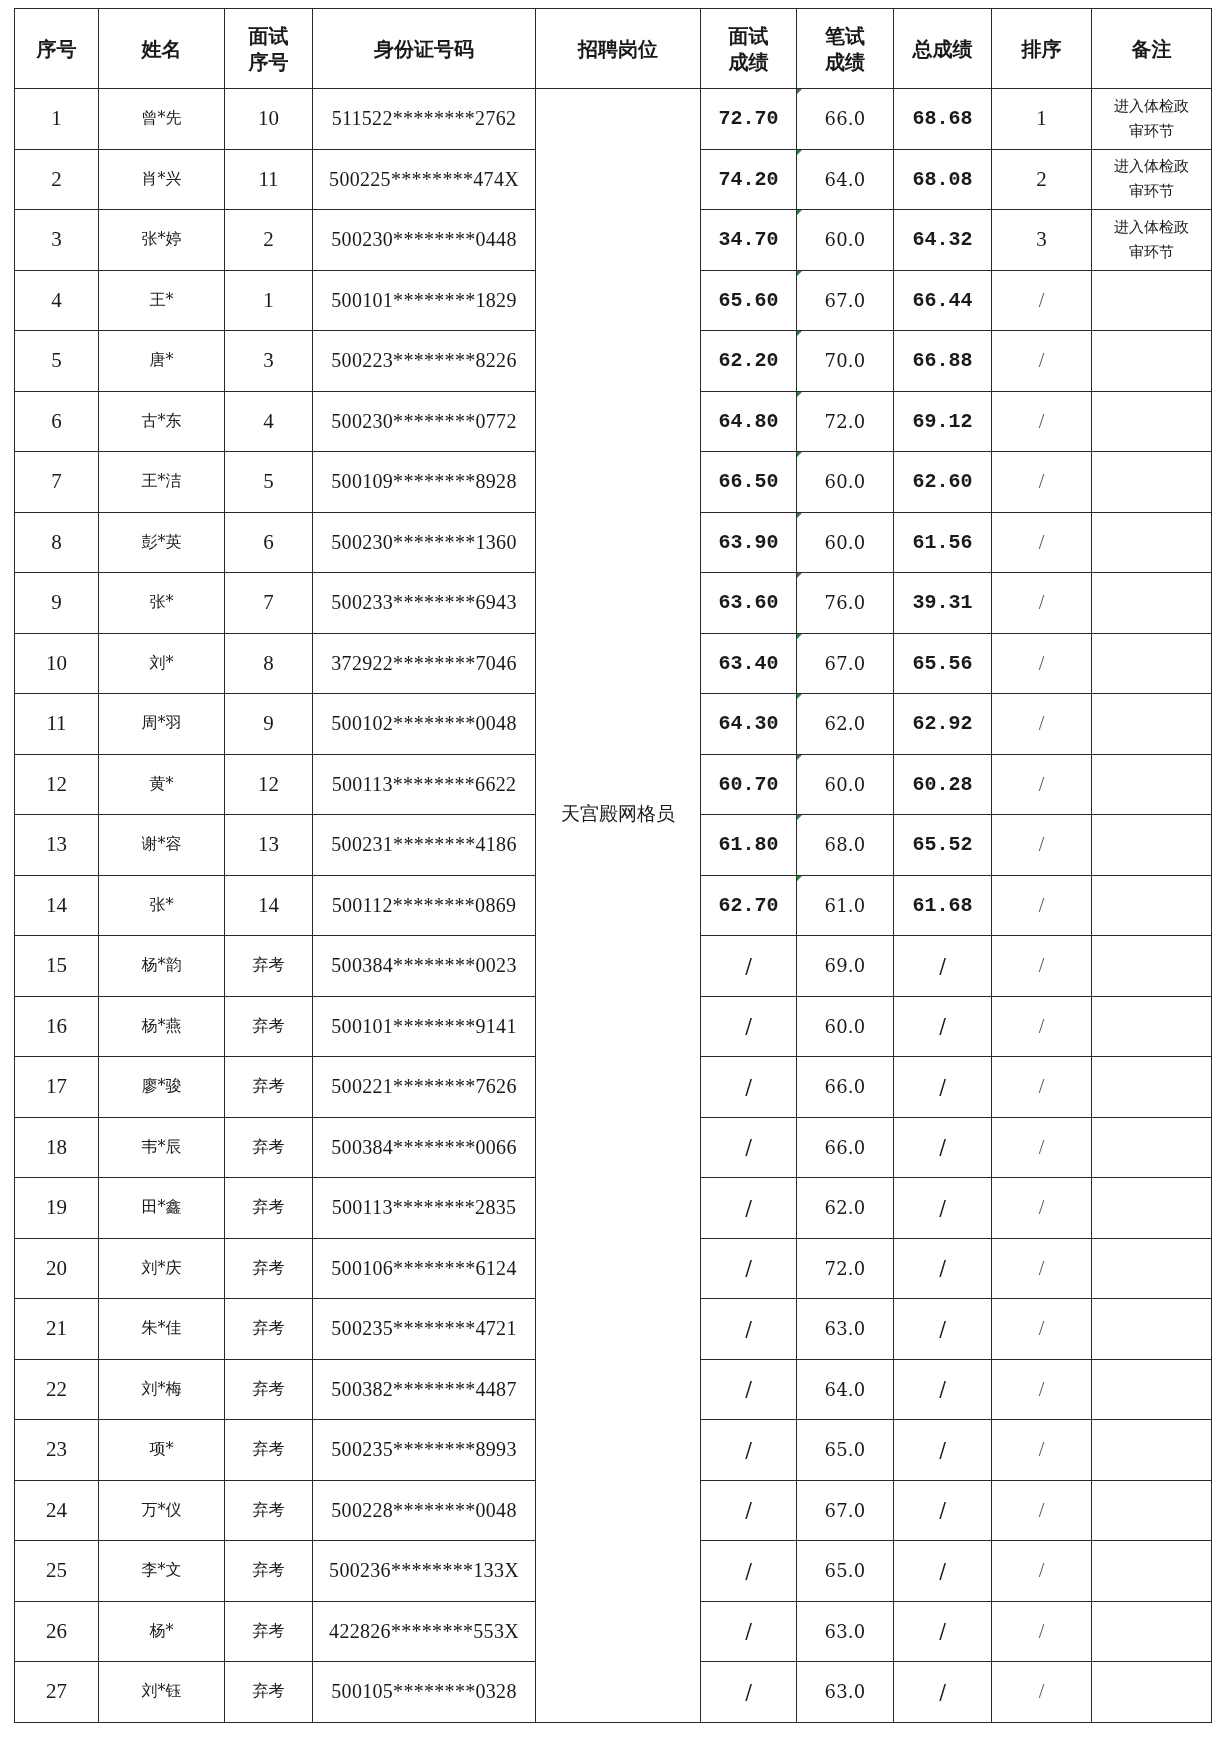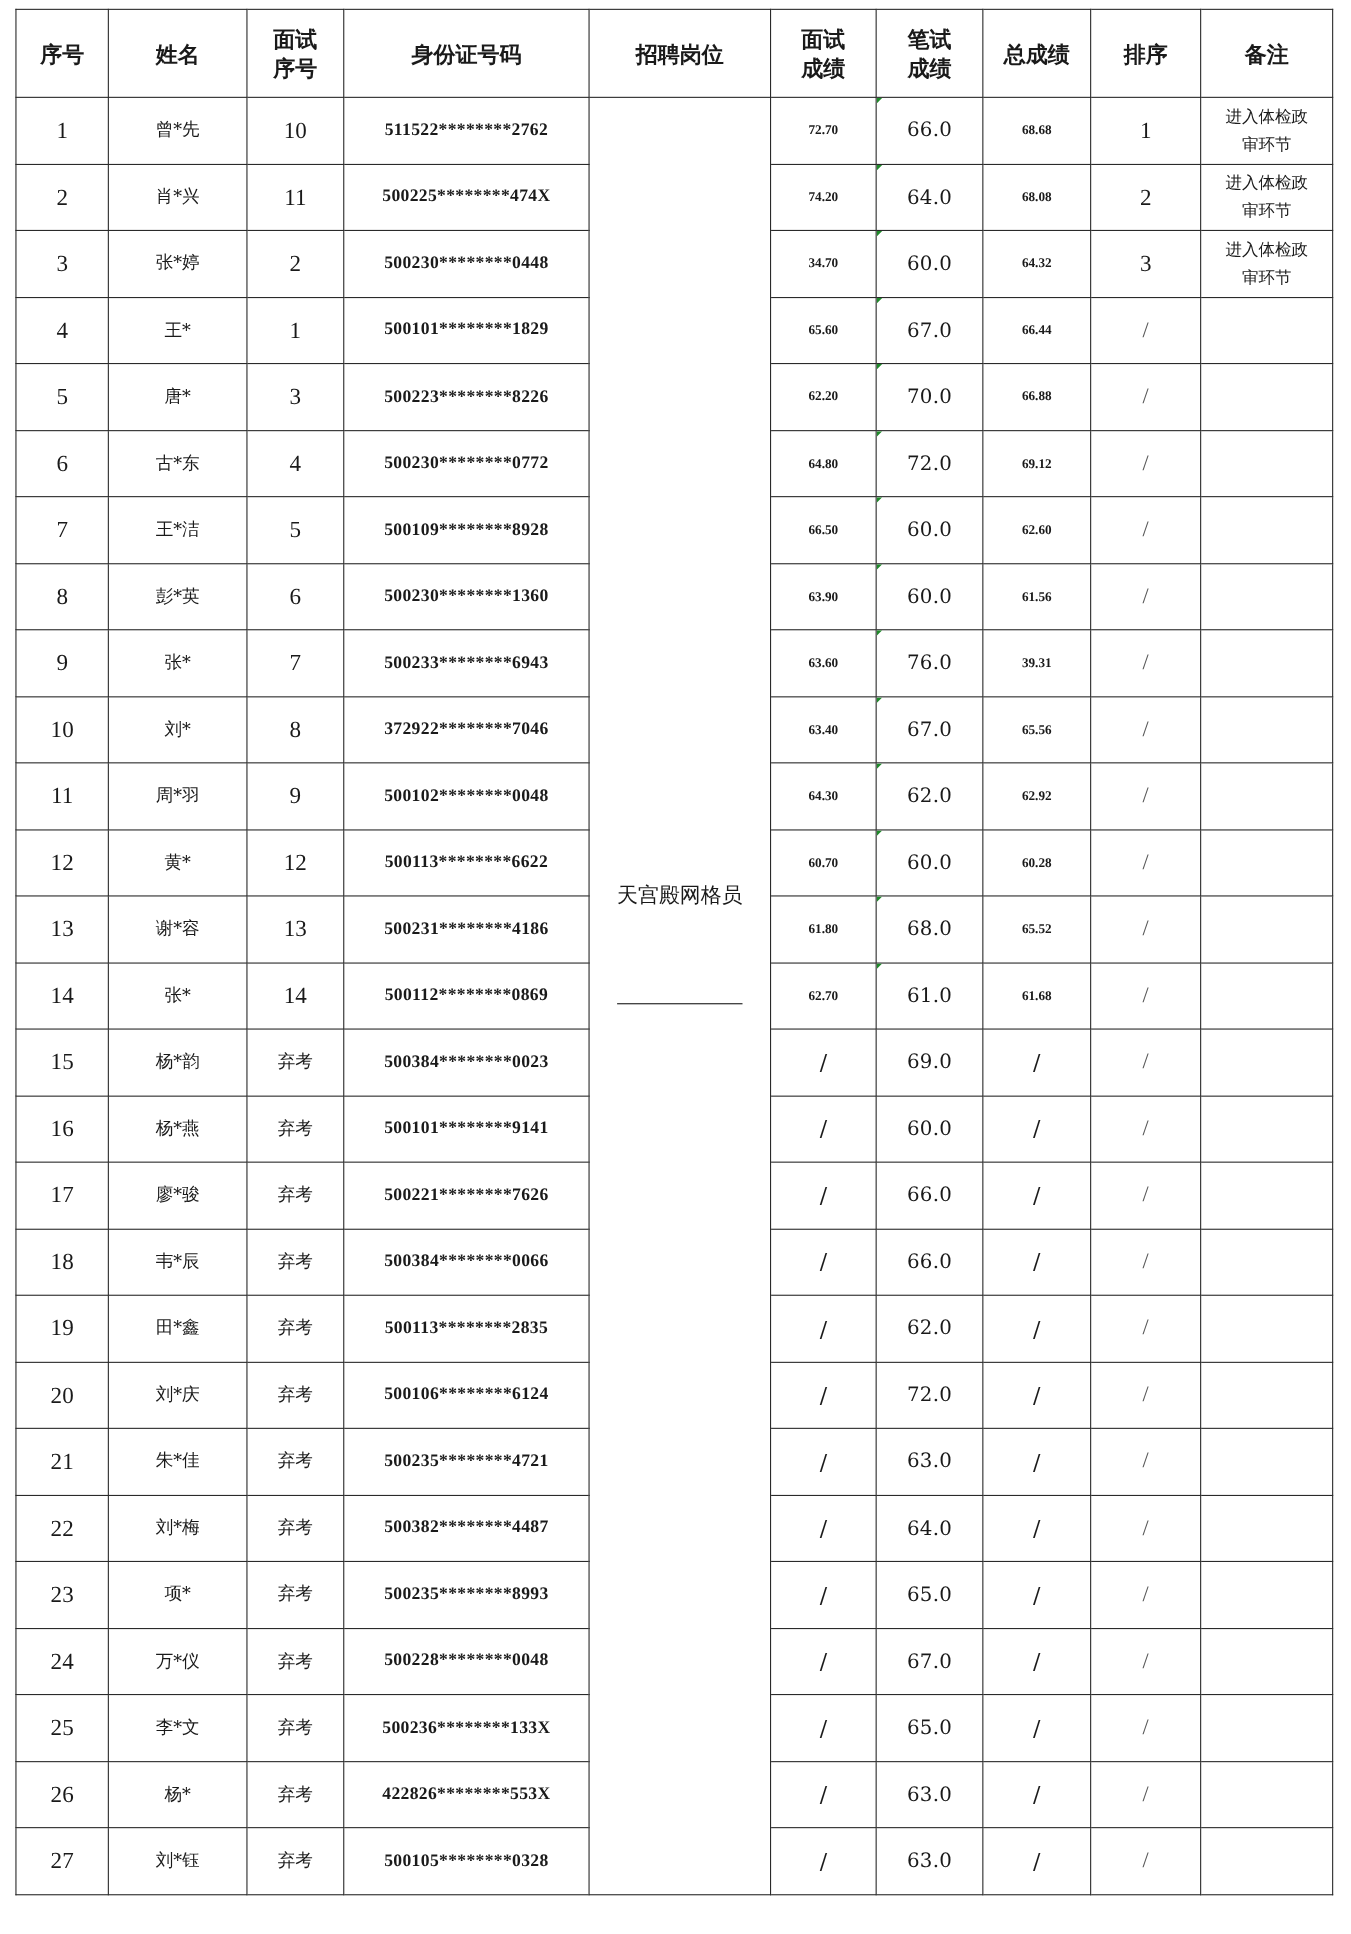--- a/index.html
+++ b/index.html
@@ -14,23 +14,23 @@
     border: 1.5px solid #2a2a2a;
     text-align: center; vertical-align: middle;
     padding: 0; overflow: hidden;
   }
   th {
     height: 79px; font-weight: bold; font-size: 20px; line-height: 26px;
     font-family: "DejaVu Serif", "Liberation Serif", serif;
   }
   td { height: 59.5px; font-size: 19px; }
   td.num { font-family: "Liberation Serif", "DejaVu Serif", serif; font-size: 21px; }
-  td.bold { font-weight: bold; font-family: Liberation Serif, serif; font-size: 12px; }
+  td.bold { font-weight: bold; font-family: Liberation Mono, monospace; font-size: 20px; }
   td.mono { font-family: "DejaVu Serif", serif; font-size: 18px; letter-spacing: 0.2px; }
-  td.id { font-family: "Liberation Serif", serif; font-size: 16px; letter-spacing: 0.3px; font-weight: bold; }
+  td.id { font-family: "Liberation Serif", serif; font-size: 20px; letter-spacing: 0.3px; }
   td.name { font-size: 16px; }
   td.slash-light { color: #555; font-size: 20px; font-family: "Liberation Serif", serif; }
   td.slash { font-size: 20px; font-family: "DejaVu Serif", serif; }
   td.note { text-align: left; font-size: 15px; line-height: 25px; padding-left: 3px; }
   td.post { font-size: 19px; }
   td.written { position: relative; }
   td.written .tri {
     position: absolute; left: 0; top: 0; width: 0; height: 0;
     border-top: 5px solid #1f8a2a; border-right: 5px solid transparent;
   }
@@ -73,21 +73,21 @@
       <th>排序</th>
       <th>备注</th>
     </tr>
   </thead>
   <tbody id="tbody">
       <tr>
         <td class="num"><span>1</span></td>
         <td class="name"><span>曾*先</span></td>
         <td class="num"><span>10</span></td>
         <td class="id"><span>511522********2762</span></td>
-        <td rowspan="27" class="post" style="padding-top: 0px; text-decoration: underline;"><span style="position: relative; top: -91px;">天宫殿网格员</span></td>
+        <td rowspan="27" class="post" style="padding-top: 0px;"><span style="position: relative; top: -91px;">天宫殿网格员</span></td>
         <td class="bold"><span>72.70</span></td>
         <td class="mono written"><span class="tri"></span><span>66.0</span></td>
         <td class="bold"><span>68.68</span></td>
         <td class="num"><span>1</span></td>
         <td class="note"><span>进入体检政<br>审环节</span></td>
       </tr>
       <tr>
         <td class="num"><span>2</span></td>
         <td class="name"><span>肖*兴</span></td>
         <td class="num"><span>11</span></td>

